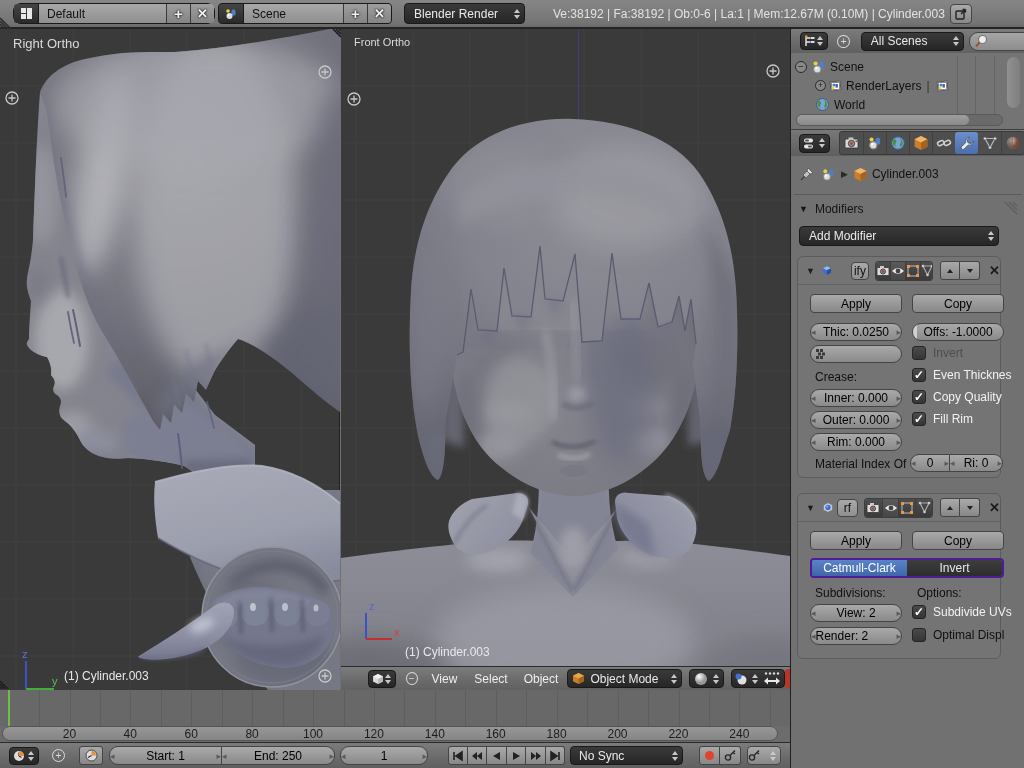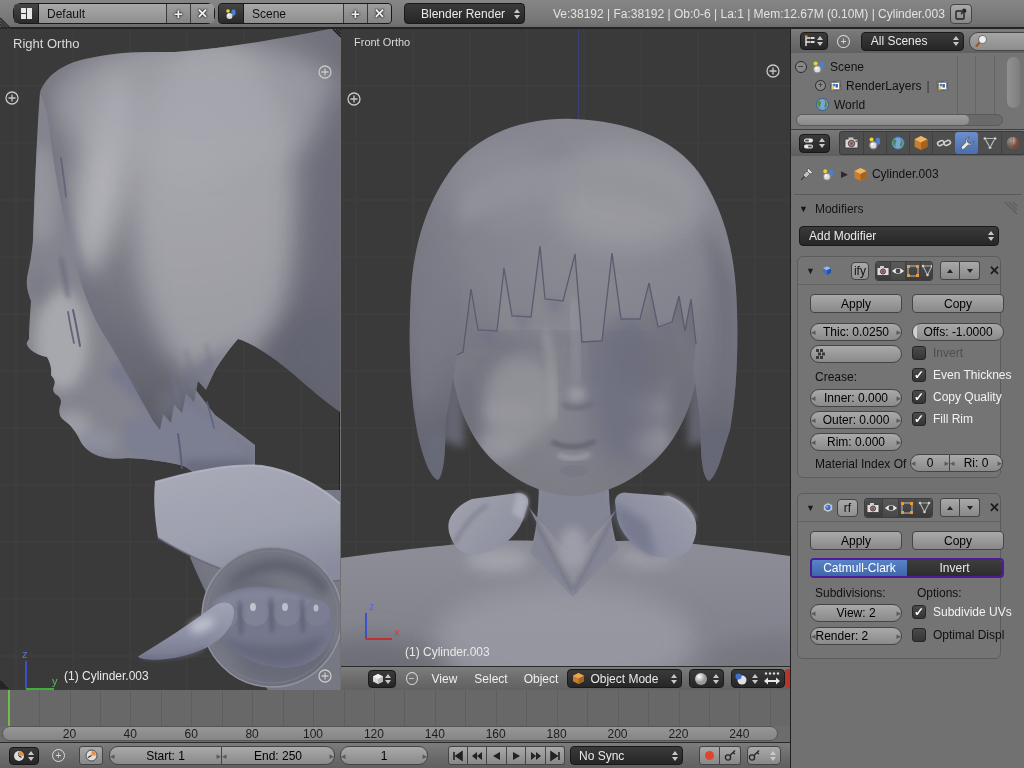--- a/index.html
+++ b/index.html
@@ -36,21 +36,21 @@
           <circle cx="4" cy="4" r="1.8" fill="#e7d43c"></circle>
           <rect x="7.5" y="2.5" width="4" height="6" rx="1.5" fill="#4f7ecb"></rect>
           <circle cx="5.5" cy="9" r="3" fill="#ddd"></circle>
           <circle cx="4.6" cy="8.1" r="1" fill="#fff"></circle>
         </svg>
     </div>
     <div style="flex:1;height:19px;background:linear-gradient(#a8a8a8,#8f8f8f);color:#111;display:flex;align-items:center;padding-left:8px">Scene</div>
     <div style="width:24px;height:19px;background:linear-gradient(#9e9e9e,#848484);border-left:1px solid #3a3a3a;display:flex;align-items:center;justify-content:center;font-weight:bold;color:#f2f2f2;font-size:15px;text-shadow:0 0 2px #111,0 0 2px #111">+</div>
     <div style="width:24px;height:19px;background:linear-gradient(#9e9e9e,#848484);border-left:1px solid #3a3a3a;border-radius:0 3px 3px 0;display:flex;align-items:center;justify-content:center;font-weight:bold;color:#f2f2f2;font-size:13px;text-shadow:0 0 2px #111,0 0 2px #111">✕</div>
   </div>
-  <div class="abs ddark" style="left:404px;top:3px;width:121px;height:21px;padding-left:16px">Blender Render<span class="updn">
+  <div class="abs ddark" style="left:404px;top:3px;width:121px;height:21px;padding-left:9px">Blender Render<span class="updn">
         <i class="tu"></i>
         <i class="td"></i>
       </span></div>
   <div class="abs" style="left:553px;top:7px;color:#e2e2e2">Ve:38192 | Fa:38192 | Ob:0-6 | La:1 | Mem:12.67M (0.10M) | Cylinder.003</div>
   <div class="abs btn" style="left:950px;top:4px;width:22px;height:20px">
     <svg width="12" height="12" viewBox="0 0 12 12">
         <rect x="1" y="3" width="8" height="8" rx="1" fill="none" stroke="#222" stroke-width="1.4"></rect>
         <path d="M6 6 L10.5 1.5 M10.5 1.5 L7.5 1.5 M10.5 1.5 L10.5 4.5" stroke="#222" stroke-width="1.4" fill="none"></path>
       </svg>
   </div>

